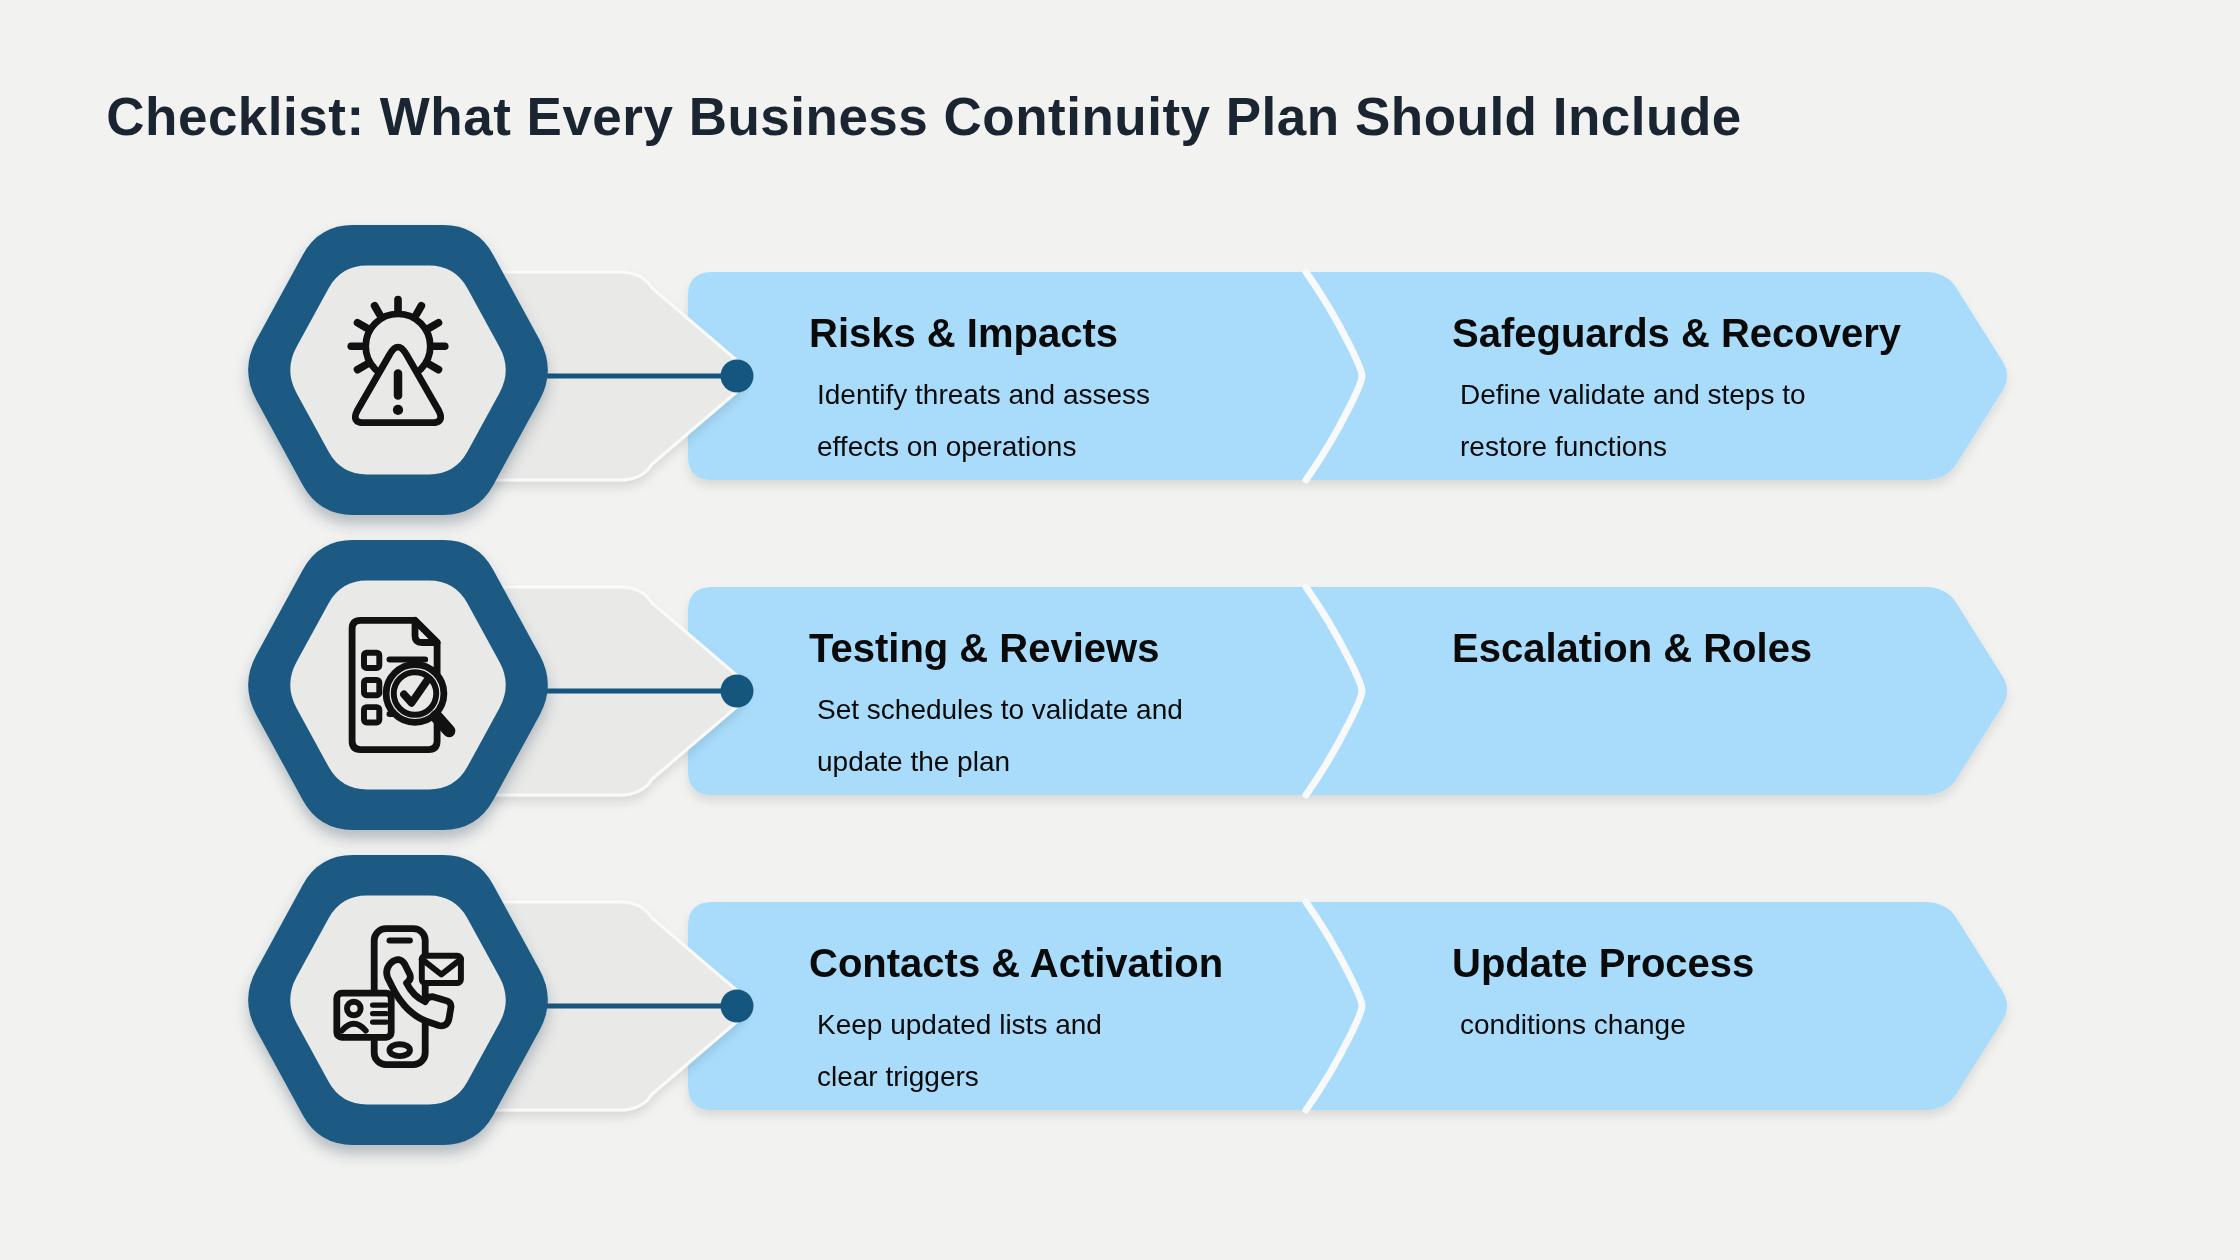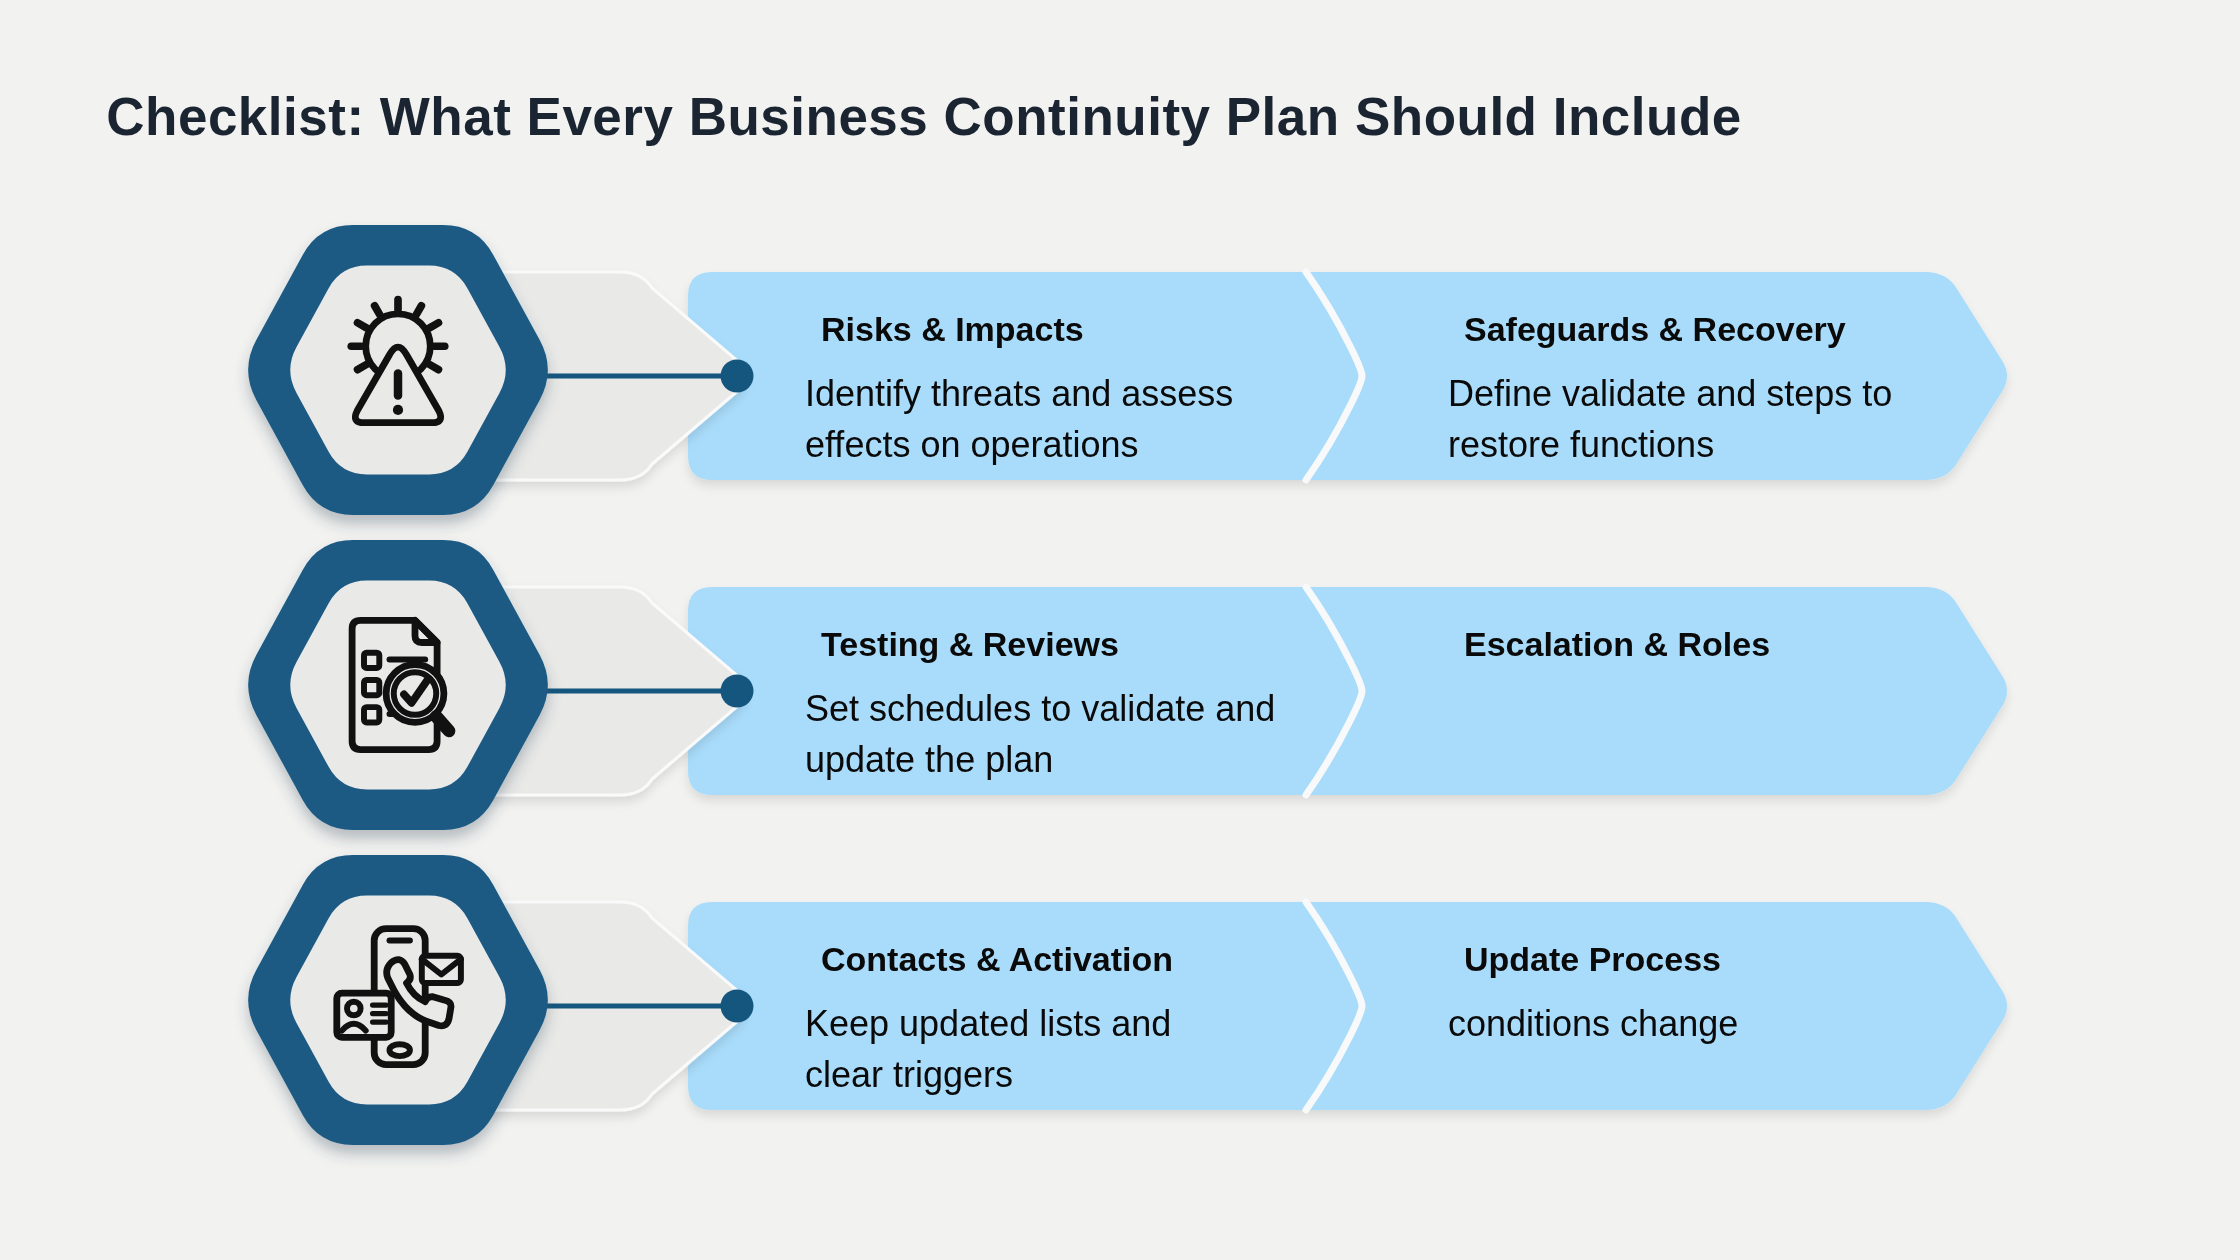--- a/index.html
+++ b/index.html
@@ -8,22 +8,22 @@
     background:#f2f2f1;
     font-family:"Liberation Sans", sans-serif;
   }
   .title{
     position:absolute;top:86px;left:0;width:1848px;
     text-align:center;font-size:53px;font-weight:bold;
     color:#1b2532;letter-spacing:.5px;
   }
   svg.scene{position:absolute;left:0;top:0;}
   .btext{position:absolute;color:#0a0a0a;}
-  .btext .bh{margin:0 0 17px 16px;font-size:34px;font-weight:bold;line-height:1.25;}
-  .btext .bl{margin:0;font-size:36px;line-height:1.44;}
+  .btext .bh{margin:0 0 17px 4px;font-size:40px;font-weight:bold;line-height:1.25;}
+  .btext .bl{margin:12px;font-size:28px;line-height:1.44;}
   .t1{left:805px;width:540px;}
   .t2{left:1448px;width:520px;}
   .r1{top:308px;} .r2{top:623px;} .r3{top:938px;}
 </style>
 </head>
 <body>
 
 <div class="title">Checklist: What Every Business Continuity Plan Should Include</div>
 
 <svg class="scene" width="2240" height="1260" viewBox="0 0 2240 1260">

